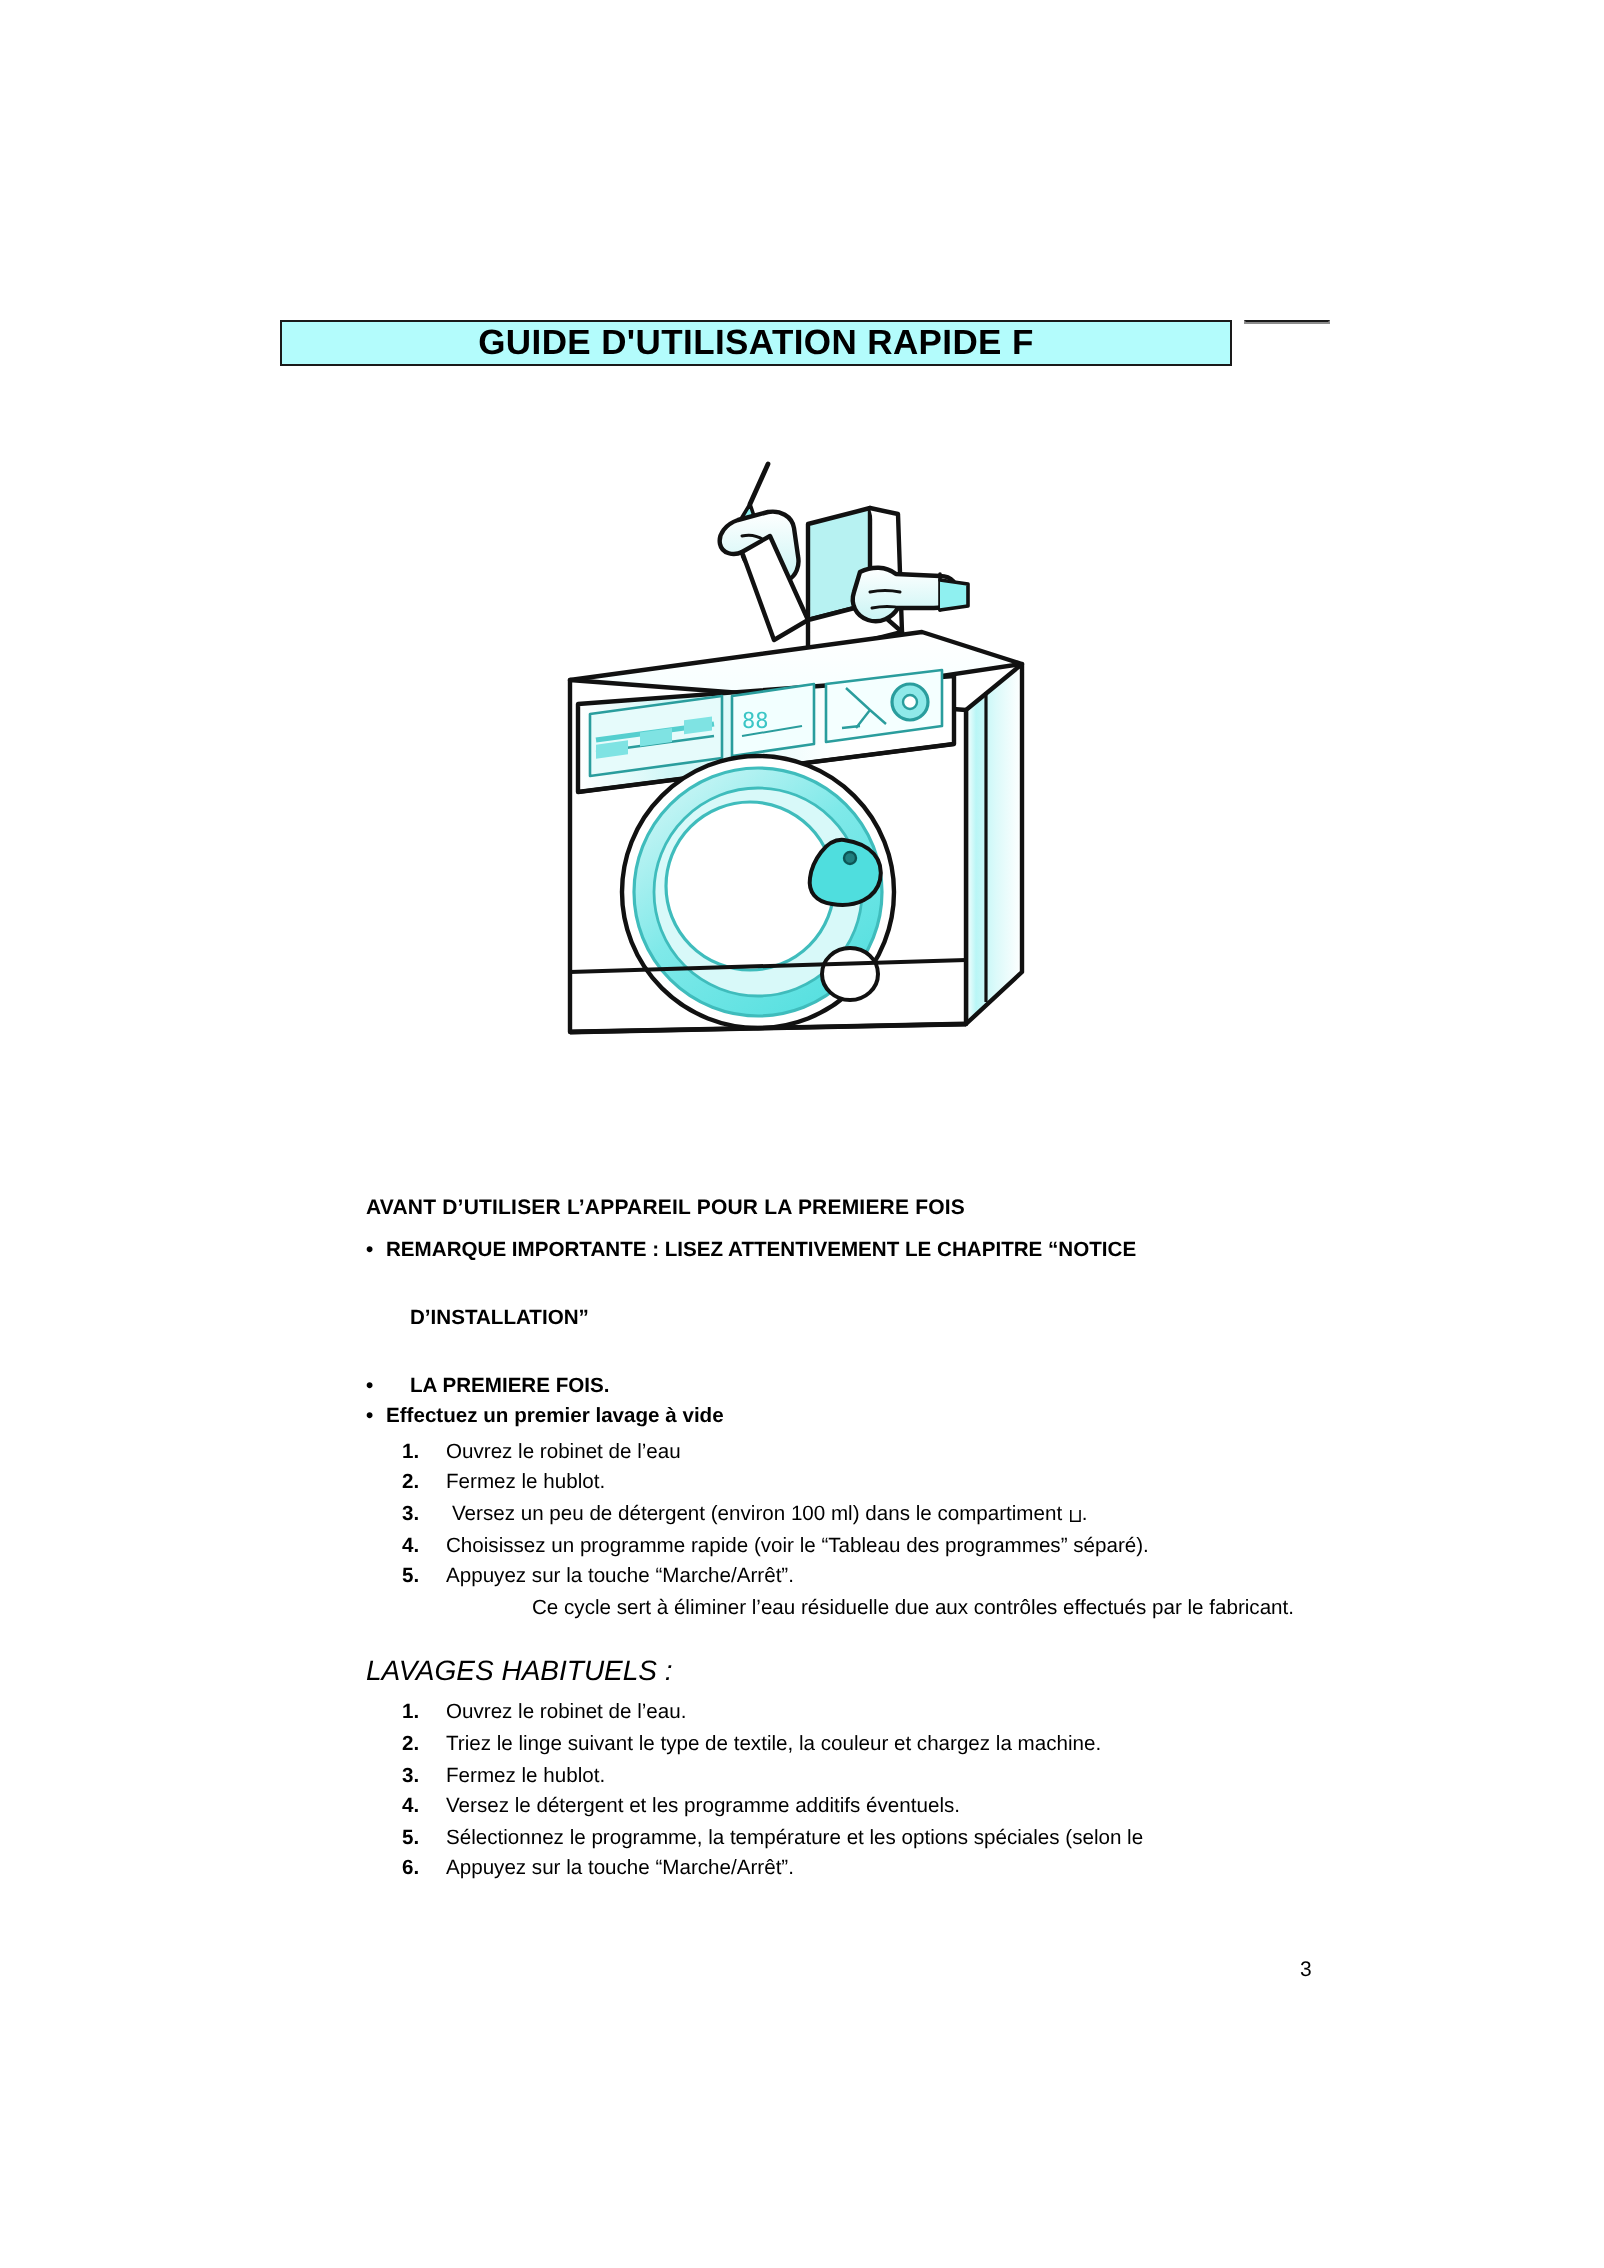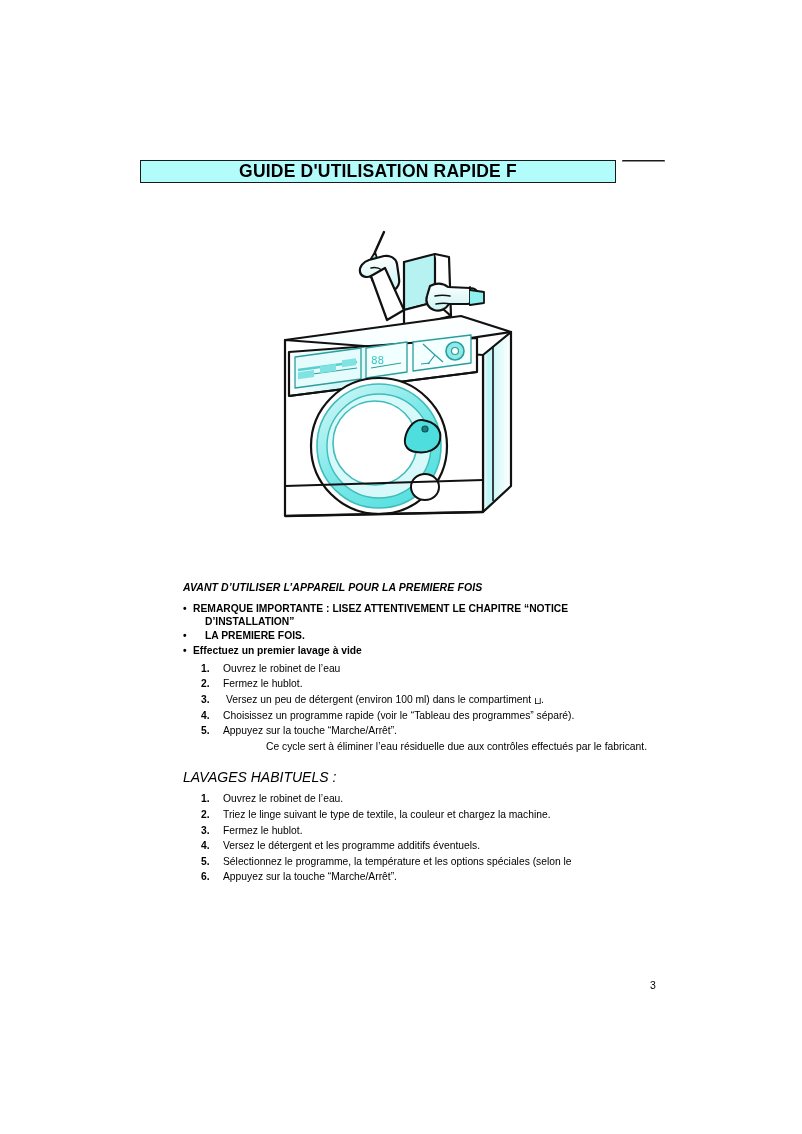--- a/index.html
+++ b/index.html
@@ -64,23 +64,22 @@
   
   .content {
     position: absolute;
     left: 183px;
     top: 581px;
     width: 500px;
   }
   .sec-title {
     font-size: 10.5px;
     font-weight: bold;
-    font-style: italic;
     letter-spacing: 0.1px;
-    margin: 0 0 9px 0;
+    margin: 17px 0 9px 0;
     white-space: nowrap;
   }
   .bullet-list {
     margin: 0 0 4px 0;
     padding: 0;
     list-style: none;
   }
   .bullet-item {
     position: relative;
     padding-left: 10px;
@@ -94,20 +93,21 @@
     position: absolute;
     left: 0;
     top: 0;
     font-size: 10.3px;
     line-height: 13.2px;
   }
   .bullet-item .btext { display: block; }
   .bullet-item .btext .cont {
     display: block;
     padding-left: 12px;
+    margin-top: 21px;
   }
 
   .num-list {
     margin: 4px 0 0 0;
     padding: 0;
     list-style: none;
   }
   .num-item {
     position: relative;
     padding-left: 22px;

